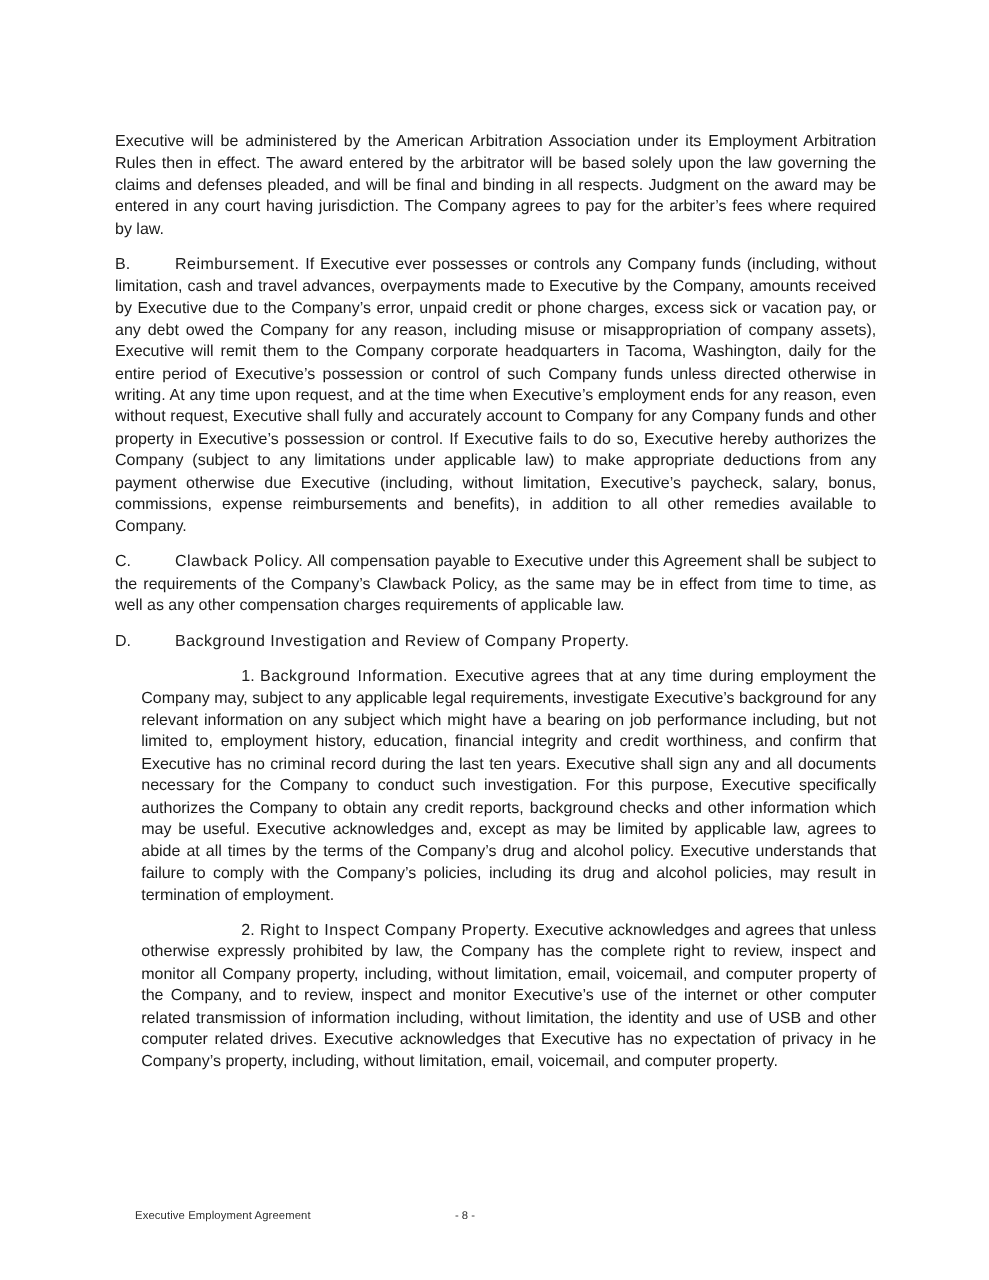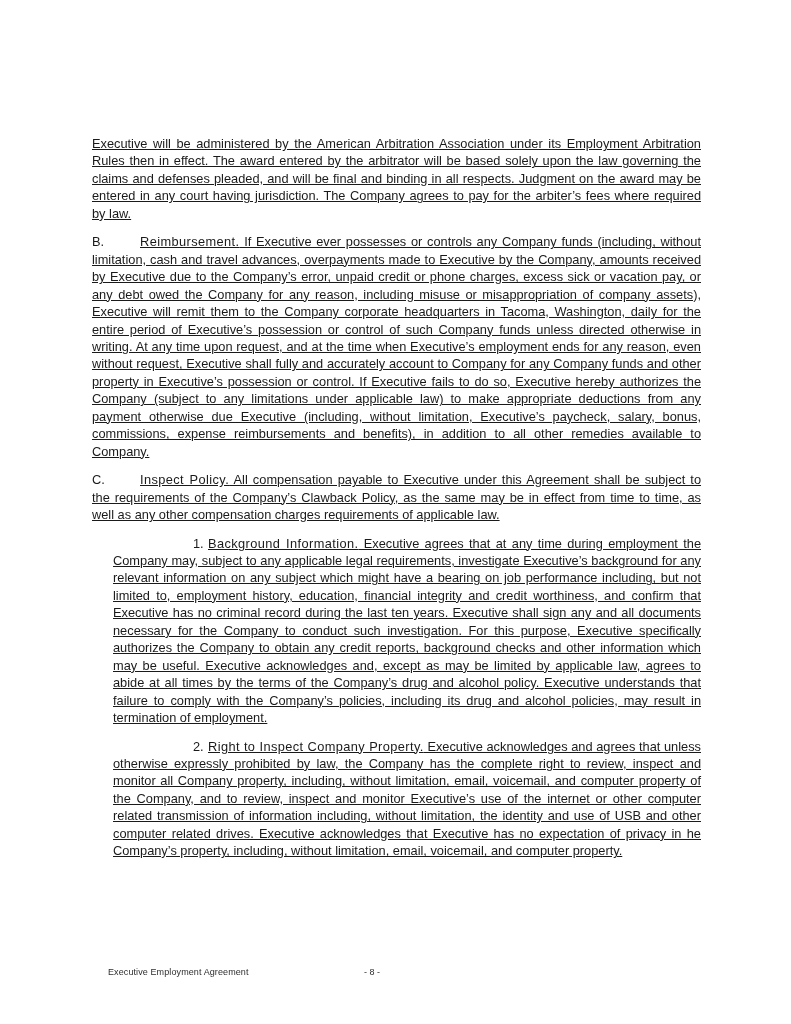--- a/index.html
+++ b/index.html
@@ -12,26 +12,25 @@
     width: 791px;
     height: 1024px;
     background: #ffffff;
     font-family: "Liberation Sans", "DejaVu Sans", sans-serif;
     color: #1a1a1a;
     overflow: hidden;
   }
   .content {
     position: absolute;
     left: 92px;
-    top: 135px;
+    top: 104px;
     width: 609px;
     font-size: 12.8px;
     line-height: 17.45px;
     text-align: justify;
-    text-decoration: underline;
   }
   .para {
     margin: 0 0 11px 0;
   }
   .para:last-child {
     margin-bottom: 0;
   }
   
   .sec-label {
     display: inline-block;
@@ -72,22 +71,23 @@
 <body>
 
 <div class="page">
 
   <div class="content">
 
     <p class="para"><span>Executive will be administered by the American Arbitration Association under its Employment Arbitration Rules then in effect.  The award entered by the arbitrator will be based solely upon the law governing the claims and defenses pleaded, and will be final and binding in all respects.  Judgment on the award may be entered in any court having jurisdiction.  The Company agrees to pay for the arbiter’s fees where required by law.</span></p>
 
     <p class="para"><span class="sec-label">B.</span><span class="run-heading">Reimbursement.</span><span> If Executive ever possesses or controls any Company funds (including, without limitation, cash and travel advances, overpayments made to Executive by the Company, amounts received by Executive due to the Company’s error, unpaid credit or phone charges, excess sick or vacation pay, or any debt owed the Company for any reason, including misuse or misappropriation of company assets), Executive will remit them to the Company corporate headquarters in Tacoma, Washington, daily for the entire period of Executive’s possession or control of such Company funds unless directed otherwise in writing.  At any time upon request, and at the time when Executive’s employment ends for any reason, even without request, Executive shall fully and accurately account to Company for any Company funds and other property in Executive’s possession or control.  If Executive fails to do so, Executive hereby authorizes the Company (subject to any limitations under applicable law) to make appropriate deductions from any payment otherwise due Executive (including, without limitation, Executive’s paycheck, salary, bonus, commissions, expense reimbursements and benefits), in addition to all other remedies available to Company.</span></p>
 
-    <p class="para"><span class="sec-label">C.</span><span class="run-heading">Inspect Policy.</span><span>  All compensation payable to Executive under this Agreement shall be subject to the requirements of the Company’s Clawback Policy, as the same may be in effect from time to time, as well as any other compensation charges requirements of applicable law.</span></p>
+    <p class="para"><span class="sec-label">C.</span><span class="run-heading">Clawback Policy.</span><span>  All compensation payable to Executive under this Agreement shall be subject to the requirements of the Company’s Clawback Policy, as the same may be in effect from time to time, as well as any other compensation charges requirements of applicable law.</span></p>
 
+    <p class="para"><span class="sec-label">D.</span><span class="run-heading">Background Investigation and Review of Company Property.</span></p>
 
     <p class="para num-para"><span class="num-label">1.</span><span class="run-heading">Background Information.</span><span>  Executive agrees that at any time during employment the Company may, subject to any applicable legal requirements, investigate Executive’s background for any relevant information on any subject which might have a bearing on job performance including, but not limited to, employment history, education, financial integrity and credit worthiness, and confirm that Executive has no criminal record during the last ten years. Executive shall sign any and all documents necessary for the Company to conduct such investigation.  For this purpose, Executive specifically authorizes the Company to obtain any credit reports, background checks and other information which may be useful. Executive acknowledges and, except as may be limited by applicable law, agrees to abide at all times by the terms of the Company’s drug and alcohol policy.  Executive understands that failure to comply with the Company’s policies, including its drug and alcohol policies, may result in termination of employment.</span></p>
 
     <p class="para num-para"><span class="num-label">2.</span><span class="run-heading">Right to Inspect Company Property.</span><span>  Executive acknowledges and agrees that unless otherwise expressly prohibited by law, the Company has the complete right to review, inspect and monitor all Company property, including, without limitation, email, voicemail, and computer property of the Company, and to review, inspect and monitor Executive’s use of the internet or other computer related transmission of information including, without limitation, the identity and use of USB and other computer related drives.  Executive acknowledges that Executive has no expectation of privacy in he Company’s property, including, without limitation, email, voicemail, and computer property.</span></p>
 
   </div>
 
   <div class="footer-left">Executive Employment Agreement</div>
 
   <div class="footer-page">- 8 -</div>

